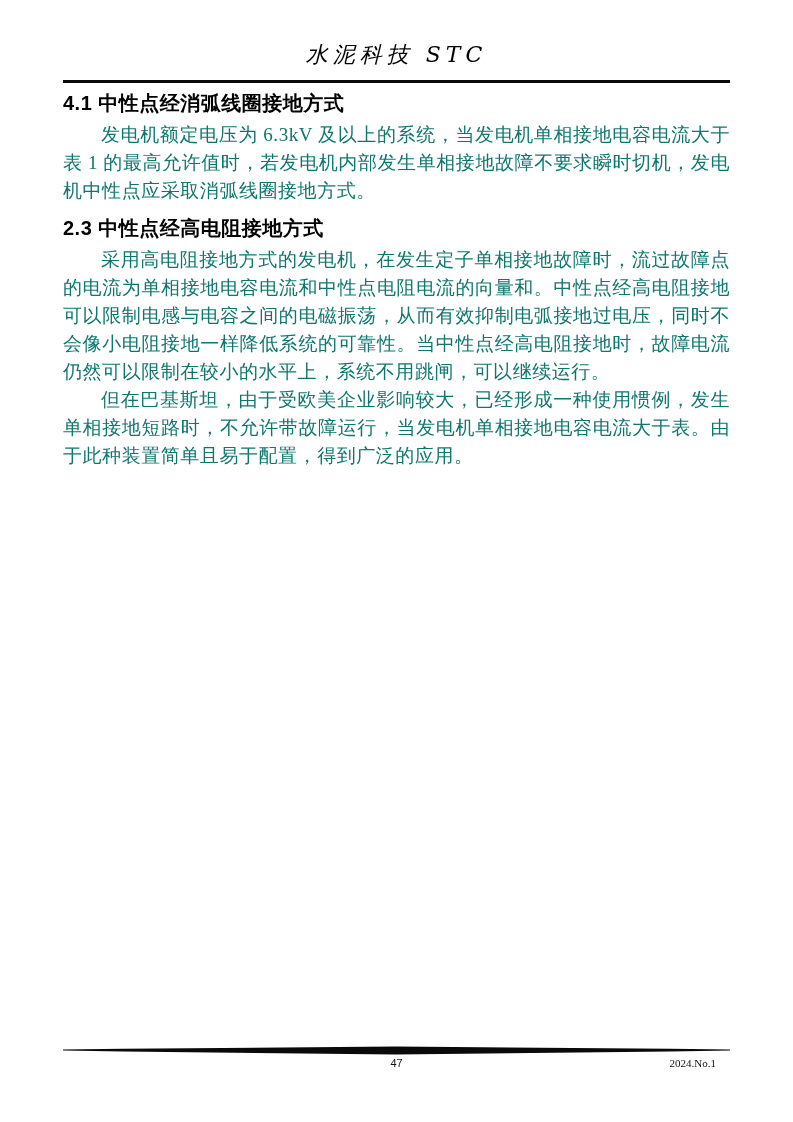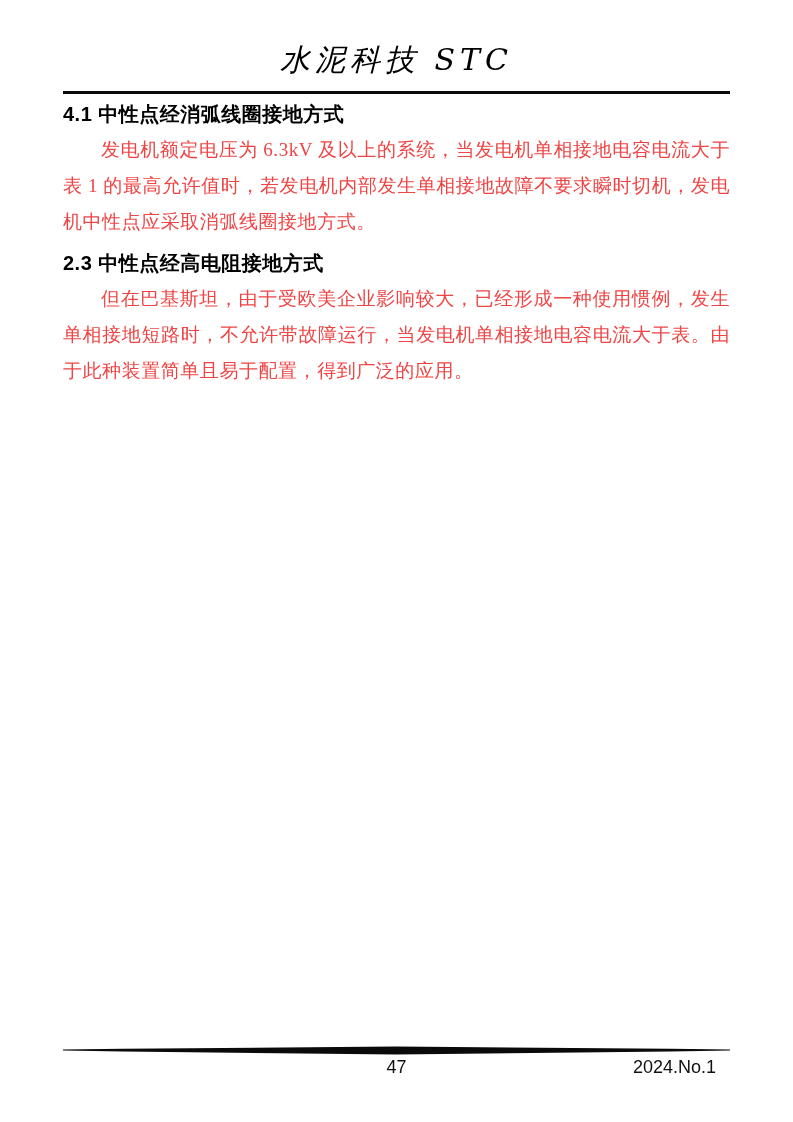--- a/index.html
+++ b/index.html
@@ -14,21 +14,21 @@
     overflow: hidden;
     box-sizing: border-box;
   }
   .header {
     padding-top: 40px;
     text-align: center;
   }
   .journal-title {
     font-family: "DejaVu Serif", serif;
     font-style: italic;
-    font-size: 30px;
+    font-size: 22px;
     letter-spacing: 5px;
     font-weight: 500;
     color: #000;
   }
   .header-rule {
     height: 3px;
     background: #0a0a0a;
     margin: 10px 63px 0 63px;
   }
   .content {
@@ -44,71 +44,73 @@
     margin: 3px 0 1px 0;
     color: #000;
     letter-spacing: 0.5px;
   }
   .section-heading.second {
     margin-top: 6px;
   }
   .body-paragraph {
     margin: 0;
     font-size: 19px;
-    line-height: 36px;
+    line-height: 28px;
     letter-spacing: 0.55px;
     text-indent: 2em;
     text-align: justify;
     text-justify: inter-ideograph;
-    color: #ef4444;
+    color: #0f766e;
   }
   .footer {
     position: absolute;
     left: 63px;
     right: 63px;
     top: 1046px;
   }
   .footer-rule-svg { display: block; width: 667px; height: 9px; }
   .footer-meta {
     position: relative;
     height: 20px;
     margin-top: 2px;
     font-family: "Liberation Sans", "DejaVu Sans", sans-serif;
-    font-size: 18px;
+    font-size: 11px;
     color: #111;
   }
   .page-number {
     position: absolute;
     left: 0; right: 0;
     text-align: center;
   }
   .issue-label {
     position: absolute;
     right: 14px;
     top: 0;
+    font-family: Liberation Serif, serif;
   }
 </style>
 </head>
 <body>
 
 <div class="page">
 
   <div class="header">
     <div class="journal-title">水泥科技 STC</div>
     <div class="header-rule"></div>
   </div>
 
   <div class="content">
 
     <h2 class="section-heading">4.1 中性点经消弧线圈接地方式</h2>
 
     <p class="body-paragraph">发电机额定电压为 6.3kV 及以上的系统，当发电机单相接地电容电流大于表 1 的最高允许值时，若发电机内部发生单相接地故障不要求瞬时切机，发电机中性点应采取消弧线圈接地方式。</p>
 
     <h2 class="section-heading second">2.3 中性点经高电阻接地方式</h2>
 
+    <p class="body-paragraph">采用高电阻接地方式的发电机，在发生定子单相接地故障时，流过故障点的电流为单相接地电容电流和中性点电阻电流的向量和。中性点经高电阻接地可以限制电感与电容之间的电磁振荡，从而有效抑制电弧接地过电压，同时不会像小电阻接地一样降低系统的可靠性。当中性点经高电阻接地时，故障电流仍然可以限制在较小的水平上，系统不用跳闸，可以继续运行。</p>
     <p class="body-paragraph">但在巴基斯坦，由于受欧美企业影响较大，已经形成一种使用惯例，发生单相接地短路时，不允许带故障运行，当发电机单相接地电容电流大于表。由于此种装置简单且易于配置，得到广泛的应用。</p>
 
   </div>
 
   <div class="footer">
     <svg class="footer-rule-svg" viewBox="0 0 667 9" preserveAspectRatio="none" aria-hidden="true">
       <polygon points="0,3.6 60,2.8 333,0.5 607,2.8 667,3.6 667,4.6 607,5.6 333,8.5 60,5.6 0,4.6" fill="#0a0a0a"></polygon>
     </svg>
     <div class="footer-meta">
       <span class="page-number">47</span>

